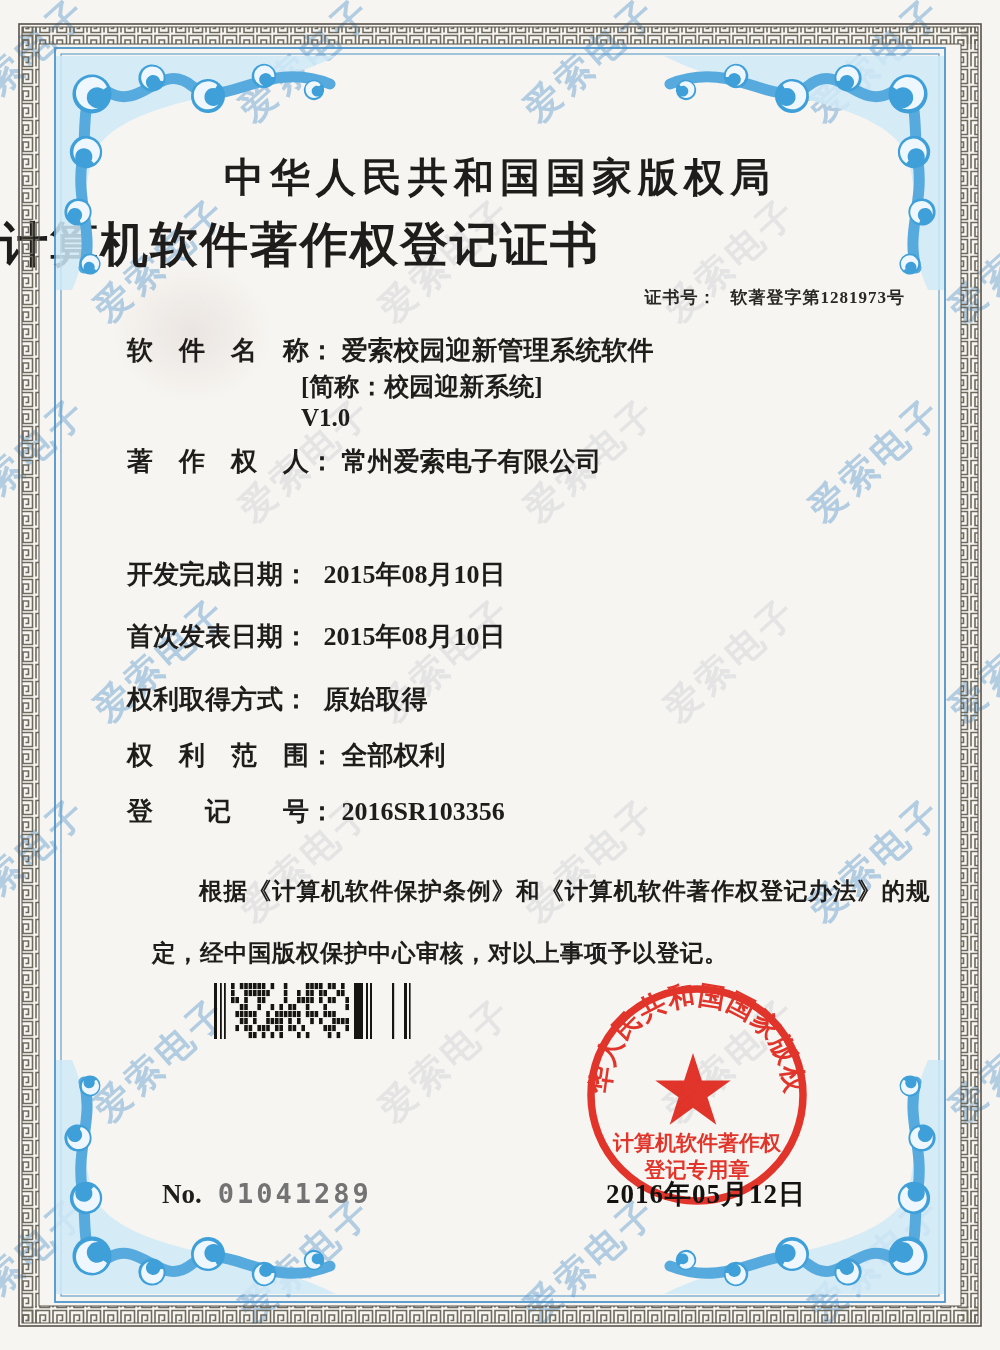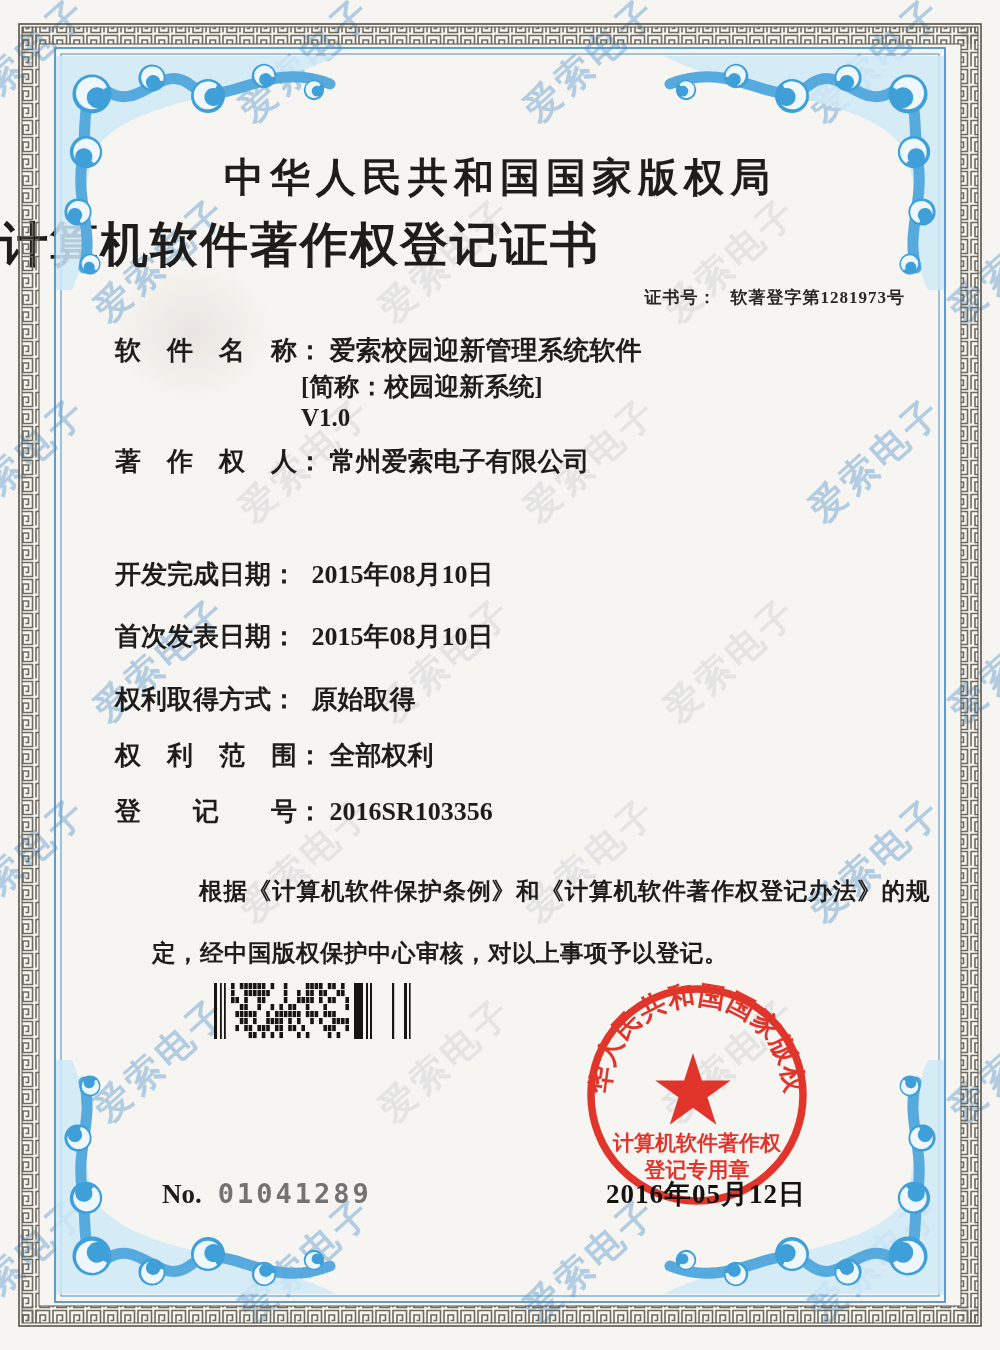--- a/index.html
+++ b/index.html
@@ -30,21 +30,21 @@
   .cert-title{
     position:absolute;left:0;top:213px;width:100%;
     font-size:48px;font-weight:bold;letter-spacing:2px;
   }
   .cert-no{
     position:absolute;top:286px;right:95px;font-size:17px;font-weight:bold;
     letter-spacing:1px;color:#2a2825;
   }
   .cert-no .lbl{margin-right:14px;}
   .frow{position:absolute;left:115px;font-size:26px;font-weight:bold;white-space:nowrap;}
-  .frow .flabel{display:inline-block;min-width:190px;}
+  .frow .flabel{display:inline-block;min-width:190px;margin-left:12px;}
   .frow .fvalue{display:inline-block;}
   .subline{position:absolute;left:301px;font-size:25px;font-weight:bold;white-space:nowrap;}
   .paragraph{
     position:absolute;left:115px;top:860px;width:778px;
     font-size:23.5px;font-weight:bold;line-height:62px;
     text-indent:2em;text-align:justify;letter-spacing:0.5px;margin-left:37px;
   }
   .barcode{position:absolute;left:214px;top:983px;}
   .seal{position:absolute;left:560px;top:955px;}
   .seal-date{

